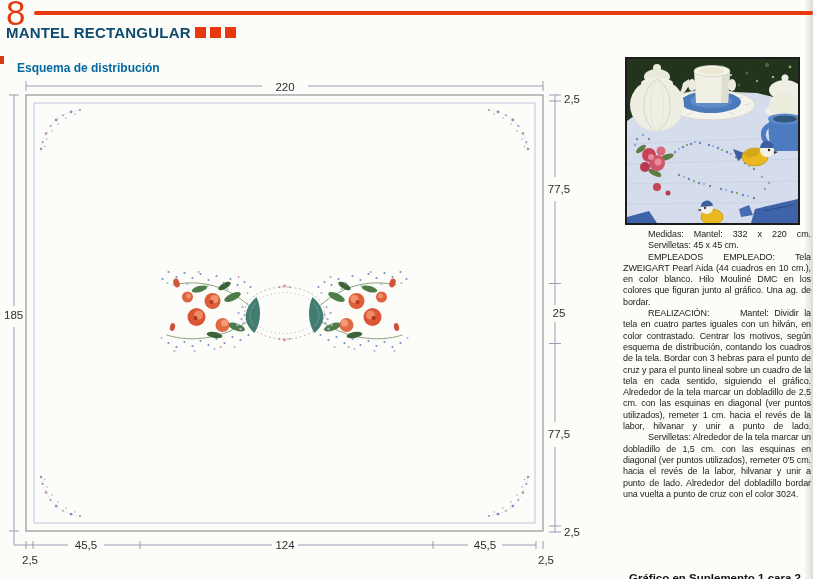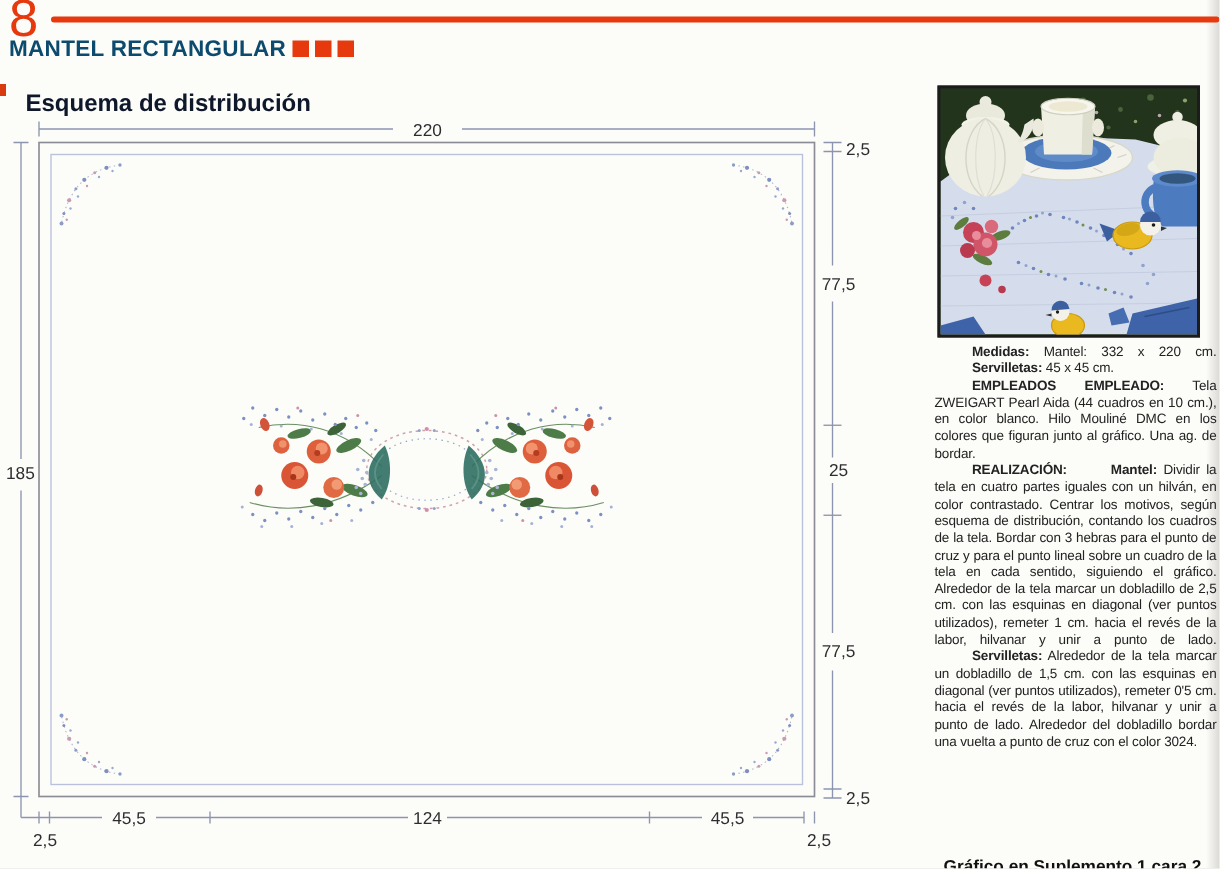--- a/index.html
+++ b/index.html
@@ -11,32 +11,32 @@
   .edge-shade{position:absolute;right:0;top:0;width:9px;height:579px;
     background:linear-gradient(to right,rgba(0,0,0,0),rgba(120,115,110,.25));}
   
   .page-number{position:absolute;left:6px;top:-7px;font-size:35px;font-weight:400;
     color:#e6390e;letter-spacing:-1px;}
   .header-rule{position:absolute;left:34px;top:11px;width:779px;height:4px;background:#e6390e;border-radius:2px;}
   .section-row{position:absolute;left:6px;top:24px;display:flex;align-items:center;gap:4px;}
   .section-title{font-size:15px;font-weight:700;color:#0c4a6e;letter-spacing:.2px;}
   .sq{width:11px;height:11px;background:#e6390e;display:inline-block;}
   .edge-mark{position:absolute;left:0;top:56px;width:4px;height:8px;background:#d93b10;}
-  .schema-title{position:absolute;left:17px;top:61px;font-size:16px;font-weight:700;color:#0f172a;}
+  .schema-title{position:absolute;left:17px;top:61px;font-size:12px;font-weight:700;color:#0369a1;}
   
   .diagram{position:absolute;left:0;top:70px;}
   .diagram text{font-family:"Liberation Sans",sans-serif;font-size:11.5px;fill:#2d2d30;}
   
   .photo-frame{position:absolute;left:625px;top:57px;width:175px;height:168px;
     border:2px solid #1c1c1c;box-sizing:border-box;background:#22341b;}
   
   .info-col{position:absolute;left:623px;top:229px;width:188px;
     font-size:9px;line-height:11.3px;letter-spacing:-.1px;text-align:justify;color:#222;}
   .info-col p{margin:0;}
-  .b{font-weight:700;padding-left:25px;}
+  .b{font-weight:400;padding-left:25px;}
   .supplement{position:absolute;left:629px;top:572px;font-size:11.5px;font-weight:700;color:#111;}
 </style>
 </head>
 <body>
 
 <div class="page">
   <div class="edge-shade"></div>
 
   <div class="page-number">8</div>
   <div class="header-rule"></div>

